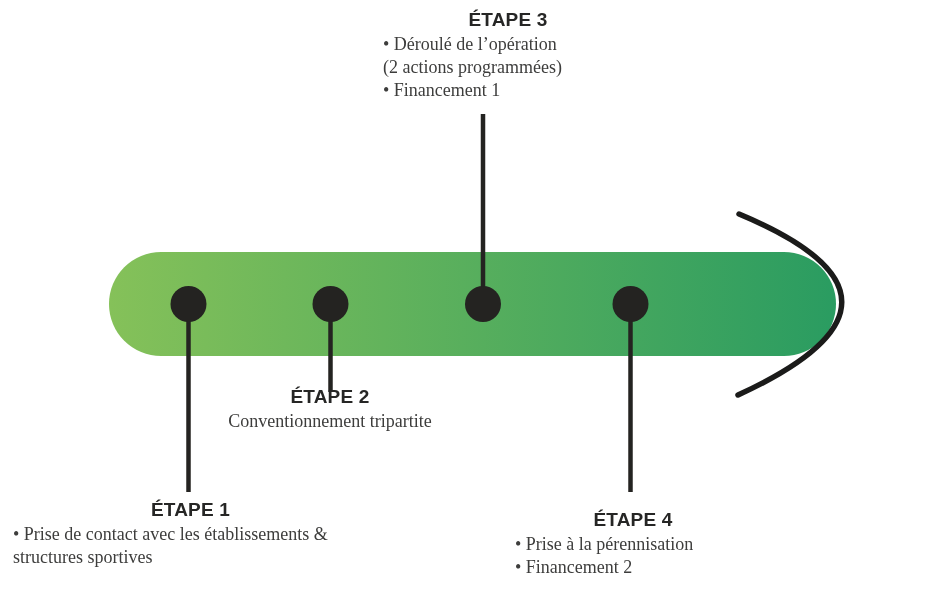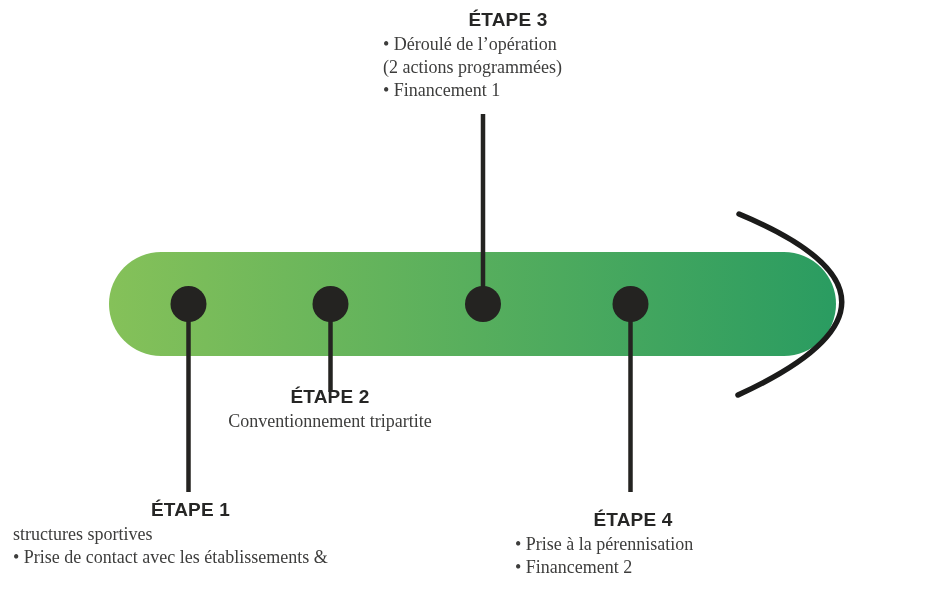--- a/index.html
+++ b/index.html
@@ -65,22 +65,22 @@
     <circle cx="188.5" cy="304" r="18" fill="#242321"></circle>
     <circle cx="330.5" cy="304" r="18" fill="#242321"></circle>
     <circle cx="483" cy="304" r="18" fill="#242321"></circle>
     <circle cx="630.5" cy="304" r="18" fill="#242321"></circle>
 
     <path d="M 739 214 Q 945 300 738 395" fill="none" stroke="#1b1b1a" stroke-width="5.5" stroke-linecap="round"></path>
   </svg>
 
   <div class="step-block step-1">
     <div class="step-title">ÉTAPE 1</div>
+    <div class="step-line">• Prise de contact avec les établissements &amp;</div>
     <div class="step-line">structures sportives</div>
-    <div class="step-line">• Prise de contact avec les établissements &amp;</div>
   </div>
 
   <div class="step-block step-2">
     <div class="step-title">ÉTAPE 2</div>
     <div class="step-line centered">Conventionnement tripartite</div>
   </div>
 
   <div class="step-block step-3">
     <div class="step-title">ÉTAPE 3</div>
     <div class="step-line">• Déroulé de l’opération</div>

